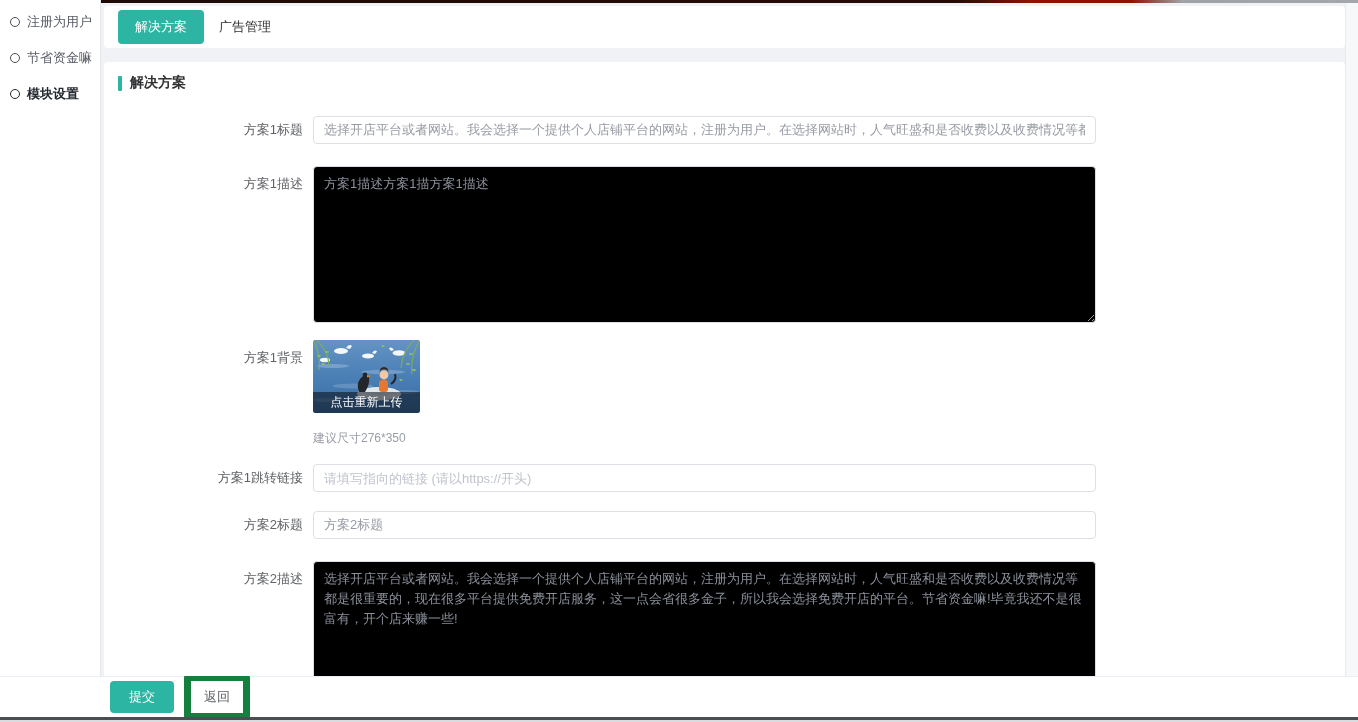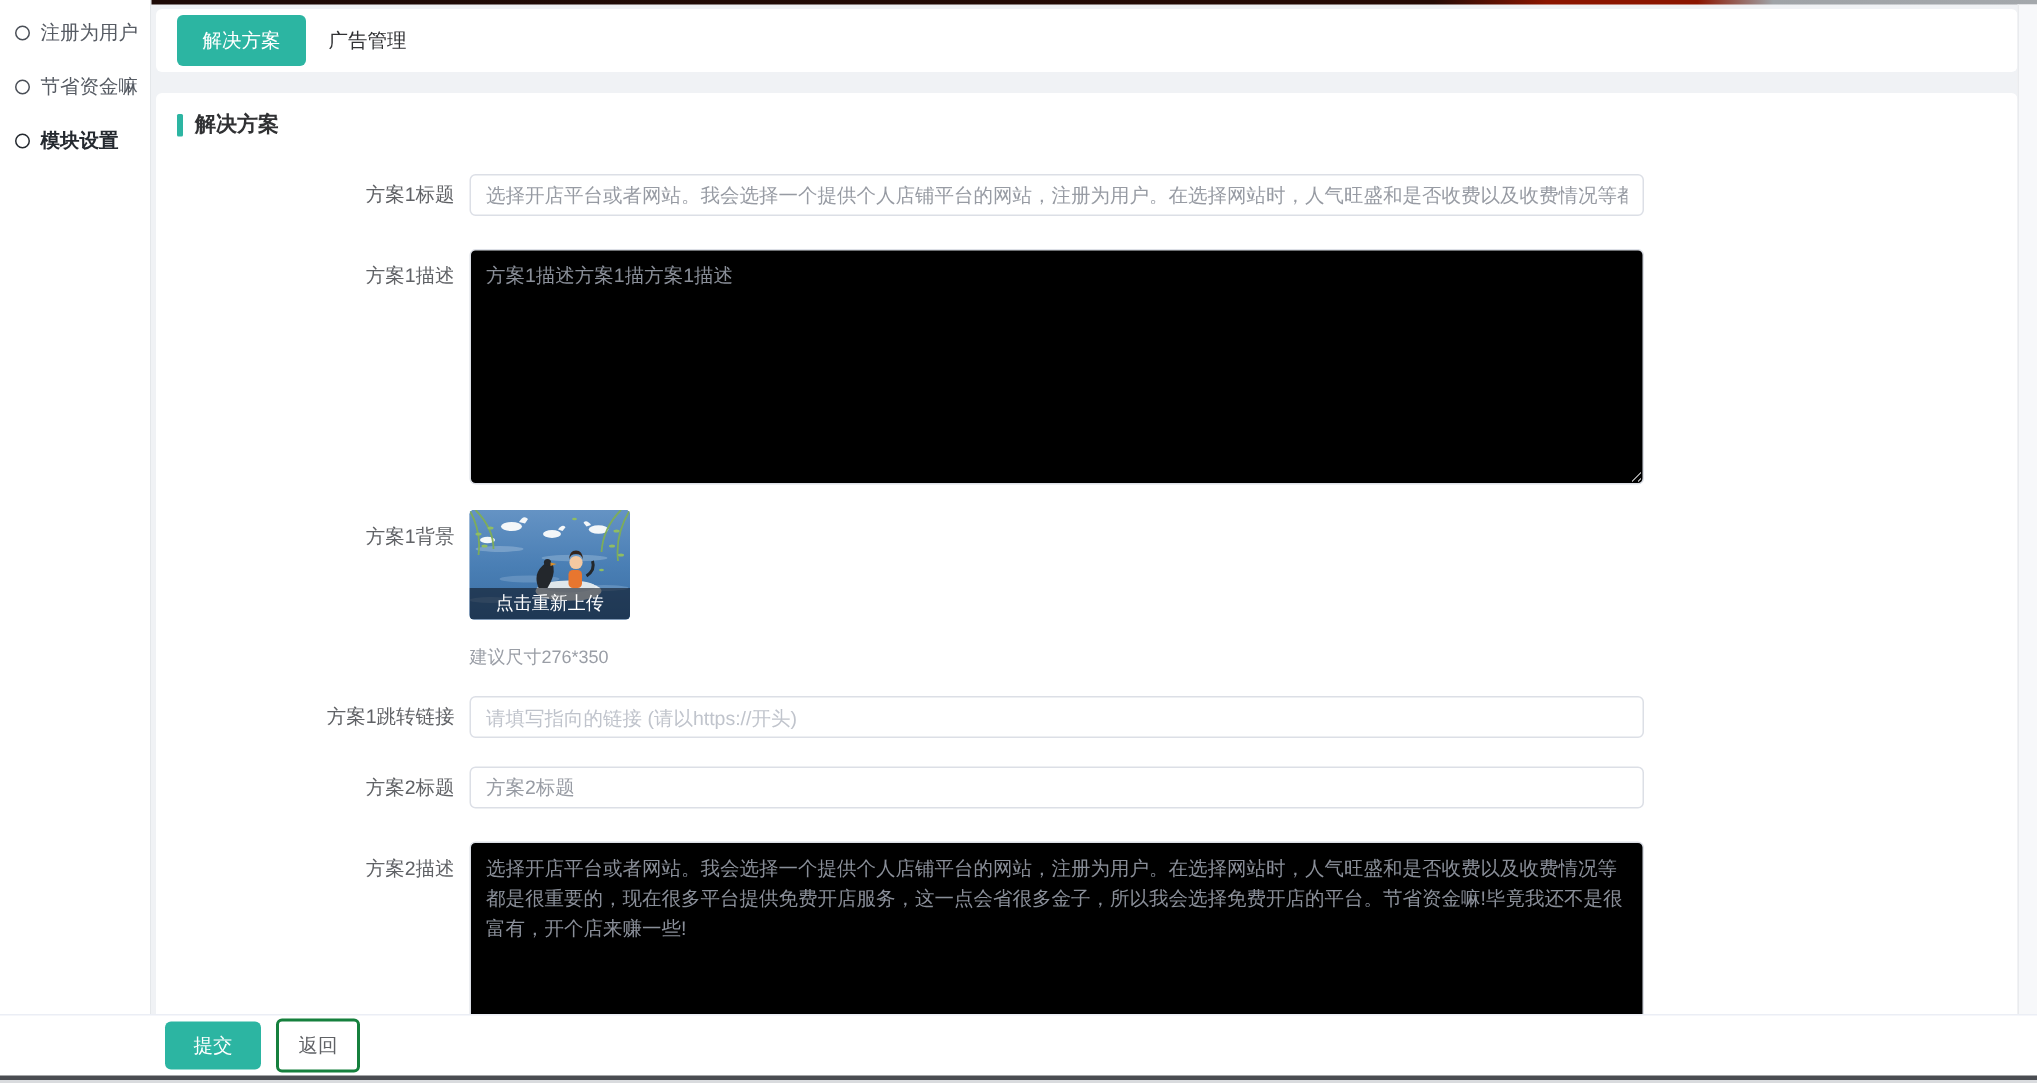--- a/index.html
+++ b/index.html
@@ -53,21 +53,21 @@
   
   .upload-wrap { display:flex; flex-direction:column; }
   .upload-box { width:107px; height:73px; border-radius:3px; overflow:hidden; position:relative; cursor:pointer; background:#4a7fb5; }
   .upload-box svg { display:block; }
   .upload-overlay { position:absolute; left:0; right:0; bottom:0; height:21px; background:rgba(12,18,28,0.58); color:#fff; font-size:12px; display:flex; align-items:center; justify-content:center; }
   .upload-hint { font-size:12px; color:#9a9ea6; margin-top:17px; }
 
   
   .footer-row { height:41px; background:#fff; border-top:1px solid #ebeef5; display:flex; align-items:center; justify-content:flex-start; padding-left:110px; }
   .btn-submit { background:#2cb5a2; color:#fff; border:none; border-radius:4px; font-size:13px; padding:7px 19px; cursor:pointer; }
-  .btn-back { background:#fff; color:#606266; border:2px solid #15803d; border-radius:4px; font-size:13px; padding:7px 13px; margin-left:10px; cursor:pointer; }
+  .btn-back { background:#fff; color:#606266; border:7px solid #15803d; border-radius:4px; font-size:13px; padding:7px 13px; margin-left:10px; cursor:pointer; }
 
   .bottom-edge { height:5px; background:linear-gradient(to bottom,#4a4d52 0%,#4a4d52 60%,#d9dbde 60%,#d9dbde 100%); }
 </style>
 </head>
 <body>
 
 <div id="page">
   <div class="body-row">
 
     <div class="sidebar">

